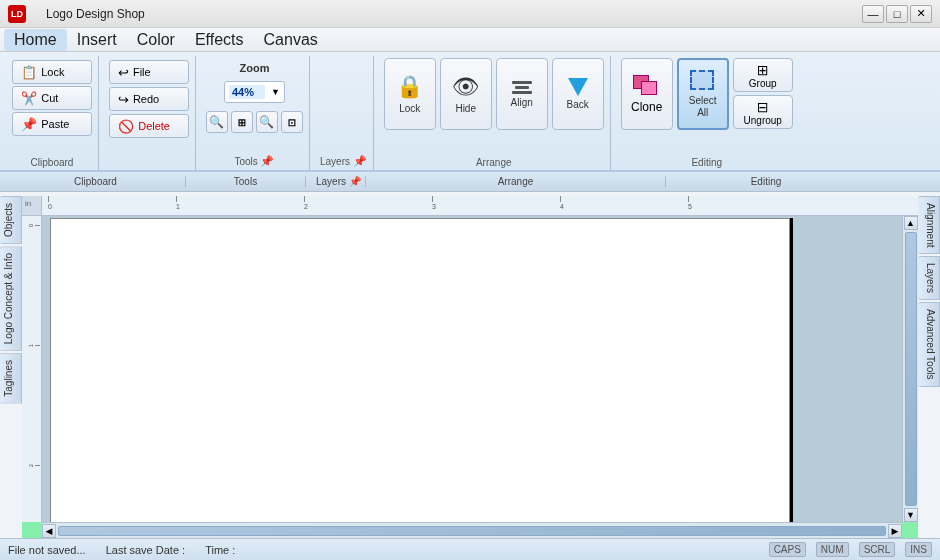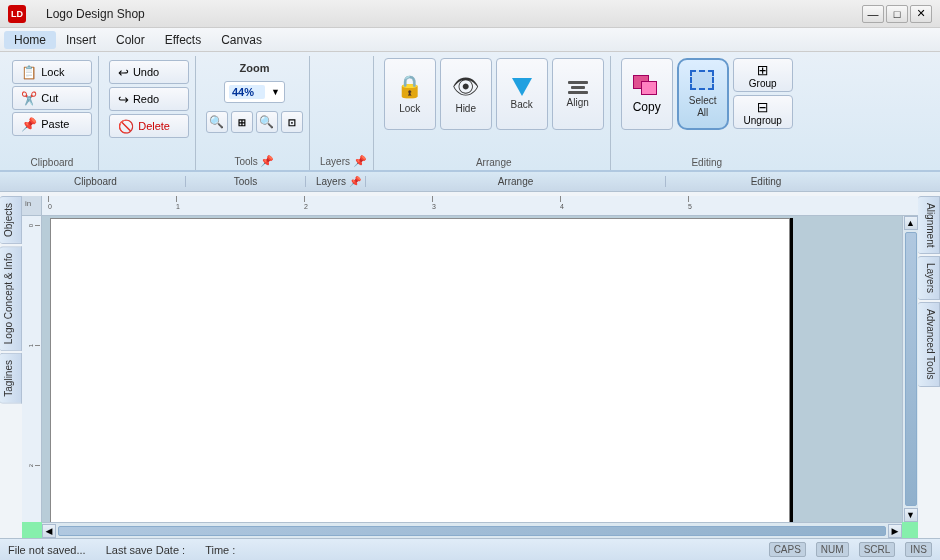--- a/index.html
+++ b/index.html
@@ -34,21 +34,21 @@
     #menubar {
       background: linear-gradient(to bottom, #f5f7fa, #e8edf2);
       height: 24px;
       display: flex;
       align-items: center;
       padding: 0 4px;
       border-bottom: 1px solid #ccc;
     }
     .menu-item {
       padding: 2px 10px;
-      font-size: 12px;
+      font-size: 16px;
       color: #222;
       cursor: pointer;
       border-radius: 3px;
     }
     .menu-item.active { background: #cce0f5; }
 
     
     #ribbon {
       background: linear-gradient(to bottom, #e8f0f8, #d8e8f4);
       border-bottom: 2px solid #b0c8e0;
@@ -144,21 +144,21 @@
       border: 1px solid #aabbd0; border-radius: 4px;
       display: flex; flex-direction: column;
       align-items: center; justify-content: center;
       cursor: pointer; gap: 3px;
     }
 
     
     .select-all-btn {
       width: 52px; height: 72px;
       background: linear-gradient(to bottom, #ddeeff, #b8d8f0);
-      border: 2px solid #6699cc; border-radius: 10px;
+      border: 2px solid #6699cc; border-radius: 4px;
       display: flex; flex-direction: column;
       align-items: center; justify-content: center;
       cursor: pointer; gap: 3px;
     }
 
     
     .group-btns { display: flex; flex-direction: column; gap: 3px; }
     .group-btn {
       width: 60px; height: 34px;
       background: linear-gradient(to bottom, #f8f9fc, #e5ecf5);
@@ -431,21 +431,21 @@
         </div>
       </div>
     </div>
     <div class="ribbon-section-label">Clipboard</div>
   </div>
 
   <div class="ribbon-section">
     <div class="ribbon-section-content" style="flex-direction:column;gap:3px;padding-top:4px;">
       <div class="ribbon-btn-sm">
         <span class="btn-icon">↩</span>
-        <span>Undo</span>
+        <span>File</span>
       </div>
       <div class="ribbon-btn-sm">
         <span class="btn-icon">↪</span>
         <span>Redo</span>
       </div>
       <div class="ribbon-btn-sm" style="color:#c00;">
         <span class="btn-icon" style="color:#c00;">🚫</span>
         <span>Delete</span>
       </div>
     </div>
@@ -496,47 +496,47 @@
         <span>Lock</span>
       </div>
 
       <div class="tool-btn">
         <span class="tb-icon eye-visual">👁</span>
         <span>Hide</span>
       </div>
 
 
       <div class="tool-btn">
-        <div>
-          <div class="tri-down"></div>
-        </div>
-        <span>Back</span>
-      </div>
-
-      <div class="tool-btn">
         <div class="align-visual">
           <div class="align-line" style="width:20px;"></div>
           <div class="align-line" style="width:14px;"></div>
           <div class="align-line" style="width:20px;"></div>
         </div>
         <span>Align</span>
       </div>
+
+      <div class="tool-btn">
+        <div>
+          <div class="tri-down"></div>
+        </div>
+        <span>Back</span>
+      </div>
     </div>
     <div class="ribbon-section-label">Arrange</div>
   </div>
 
   <div class="ribbon-section" style="border-right:none;">
     <div class="ribbon-section-content" style="gap:4px;align-items:flex-start;">
 
       <div class="clone-btn">
         <div class="clone-visual">
           <div class="clone-rect1"></div>
           <div class="clone-rect2"></div>
         </div>
-        <span>Copy</span>
+        <span>Clone</span>
       </div>
 
       <div class="select-all-btn">
         <div class="select-visual">
           <div class="select-rect"></div>
         </div>
         <span style="font-size:10px;text-align:center;color:#333;line-height:1.2;">Select<br>All</span>
       </div>
 
       <div class="group-btns">

